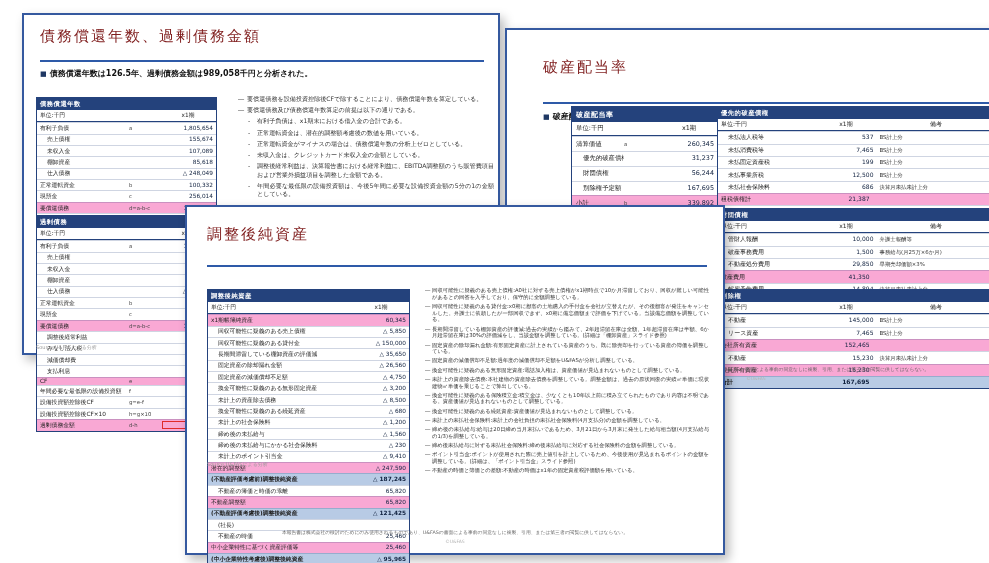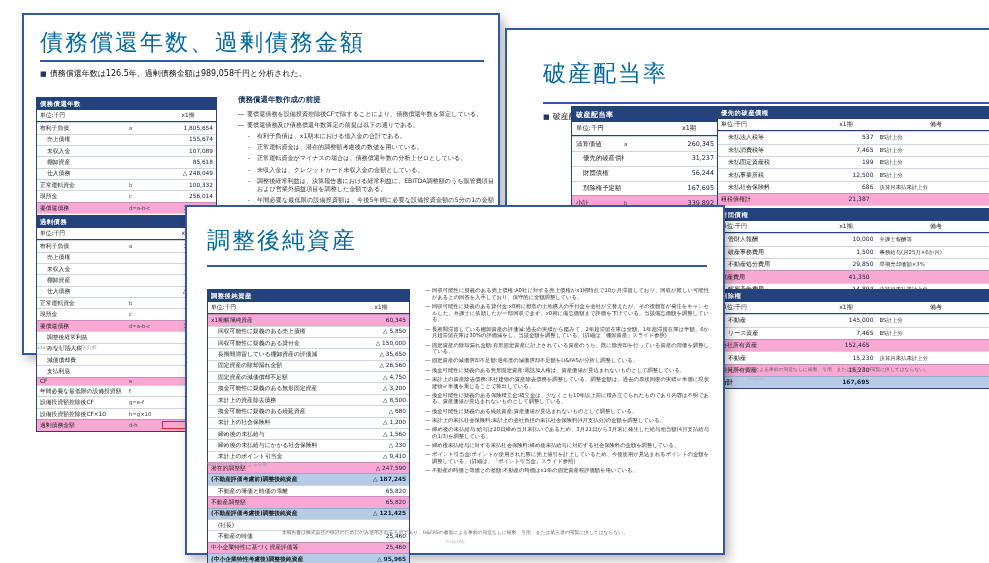--- a/index.html
+++ b/index.html
@@ -2,23 +2,23 @@
 <html><head>
 <meta charset="utf-8">
 <style>
   html,body{margin:0;padding:0;background:#ffffff;}
   #canvas{position:relative;width:989px;height:563px;overflow:hidden;
           font-family:"DejaVu Sans","Liberation Sans",sans-serif;}
 
   .page{position:absolute;background:#fff;border:2px solid #35599f;
         box-shadow:4px 5px 10px rgba(0,0,0,.28);box-sizing:border-box;}
 
-  .title{position:absolute;font-size:23px;color:#0369a1;letter-spacing:2px;white-space:nowrap;}
+  .title{position:absolute;font-size:15px;color:#7f1d1d;letter-spacing:2px;white-space:nowrap;}
   .rule{position:absolute;height:1.5px;background:#2e5aa8;}
-  .subtitle{position:absolute;font-size:8px;font-weight:normal;color:#111;white-space:nowrap;}
+  .subtitle{position:absolute;font-size:8px;font-weight:bold;color:#111;white-space:nowrap;}
   .subtitle .sq{color:#1f3864;margin-right:3px;font-size:7px;}
 
   .fintable{position:absolute;border:1px solid #24427c;background:#fff;font-size:5.8px;color:#222;box-sizing:border-box;}
   .fintable .thead{background:#24427c;color:#fff;font-weight:bold;font-size:6.3px;padding:1.6px 3px;letter-spacing:.5px;}
   .unitrow{display:flex;border-bottom:1px solid #24427c;padding:1px 3px;align-items:baseline;}
   .unitrow .u{flex:1;}
   .unitrow .p{width:50px;text-align:center;}
   .unitrow .r{flex:1.3;text-align:center;}
   .tr{display:flex;border-top:1px solid rgba(36,66,124,.22);padding:.7px 3px;align-items:baseline;}
   .tr.ind .td-l{padding-left:7px;}
@@ -241,21 +241,20 @@
           <div class="tr sub">
             <span class="td-l">過剰債務金額</span>
             <span class="td-f">d-h</span>
             <span class="td-v redbox">989,058</span>
           </div>
         </div>
     </div>
     <div class="source" style="left:12px;top:329px;">Source:U&amp;FASによる分析</div>
 
     <div class="rcol" style="left:214px;top:80px;width:256px;height:250px;">
-      <div class="rhead">債務償還年数作成の前提</div>
       <div>
           <div class="li l1">
             <span class="mk">―</span>
             <span class="tx">要償還債務を設備投資控除後CFで除することにより、債務償還年数を算定している。</span>
           </div>
           <div class="li l1">
             <span class="mk">―</span>
             <span class="tx">要償還債務及び債務償還年数算定の前提は以下の通りである。</span>
           </div>
           <div class="li l2">

